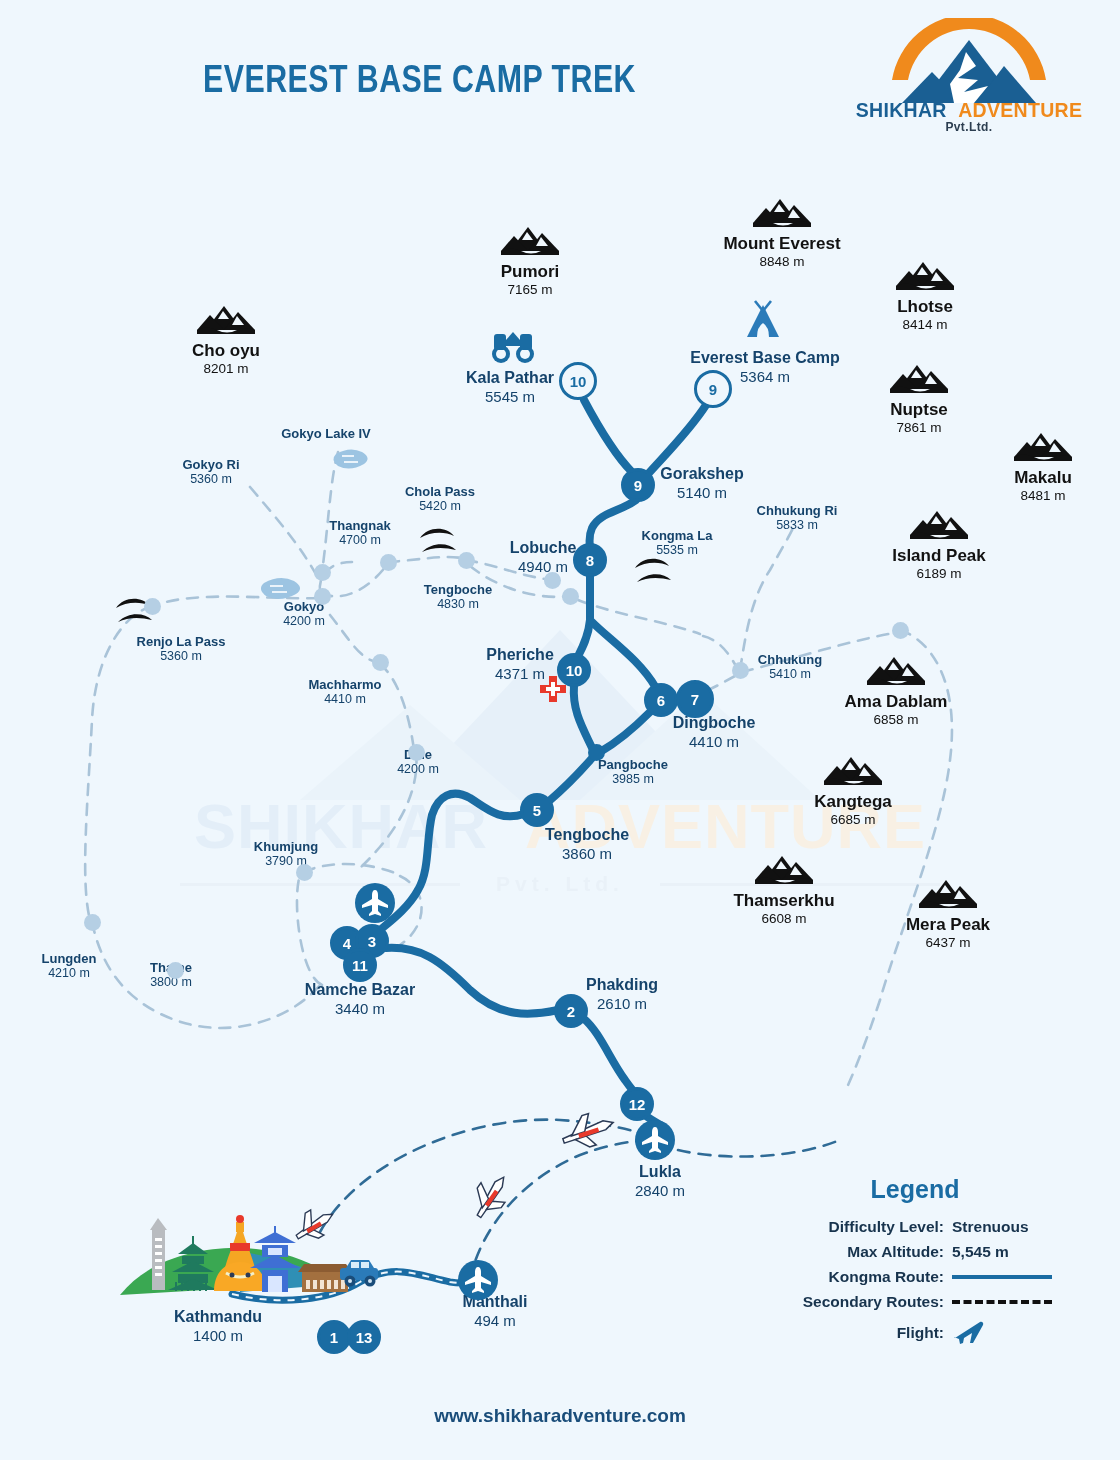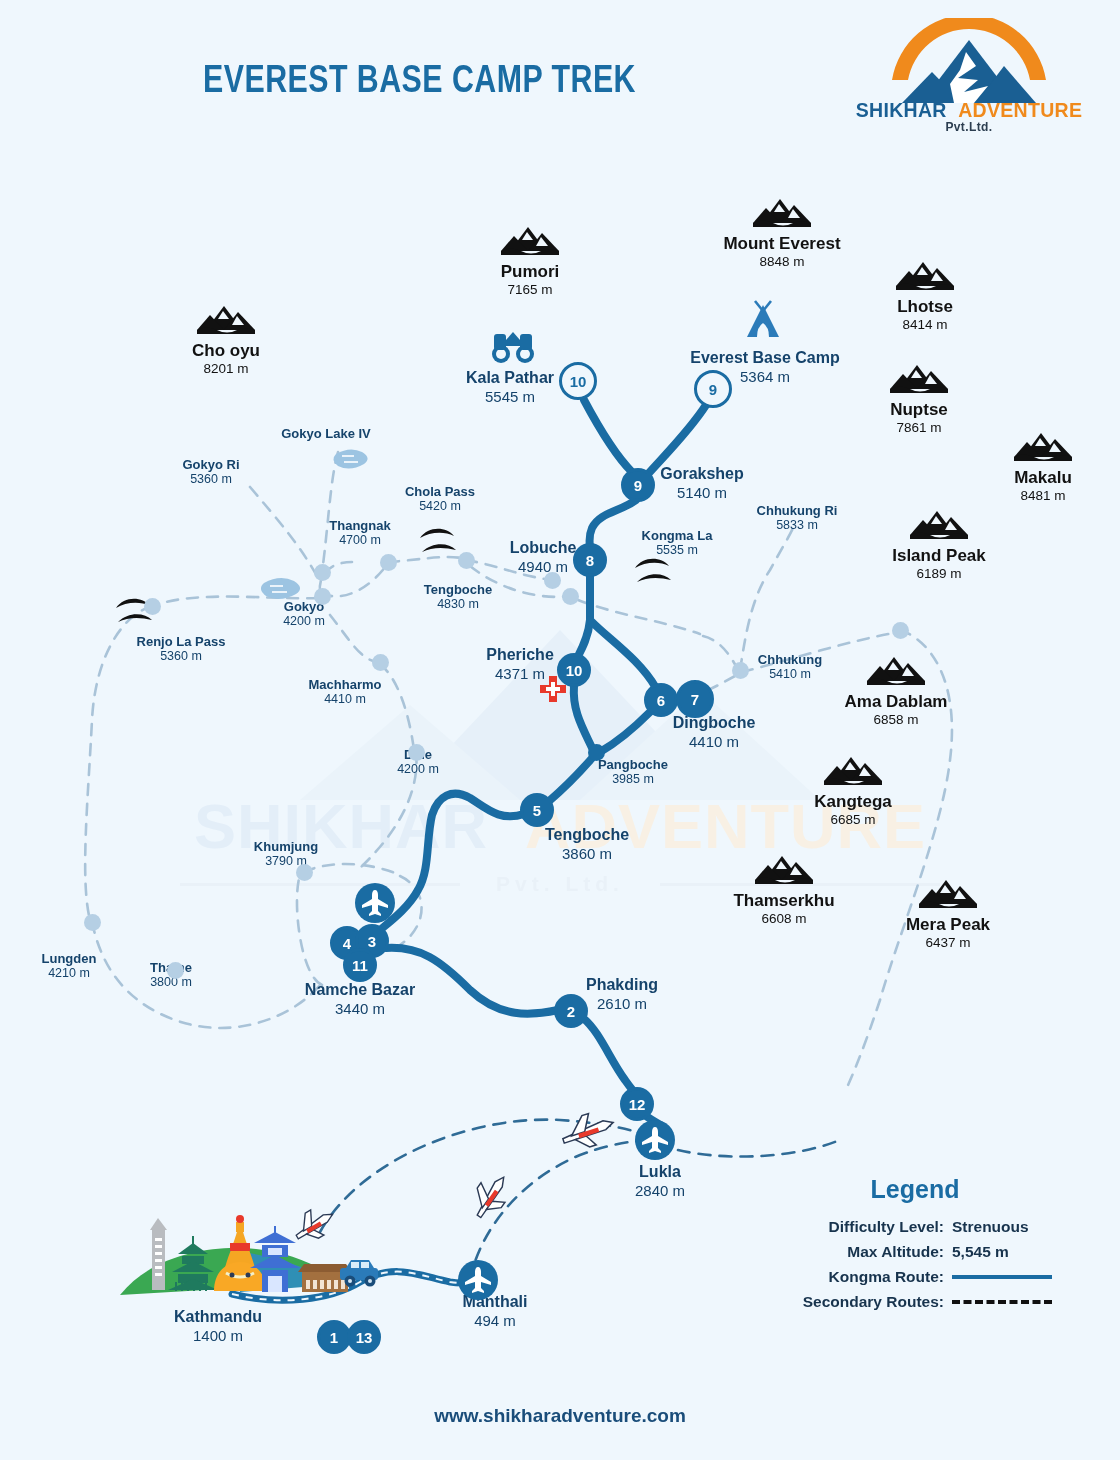--- a/index.html
+++ b/index.html
@@ -718,16 +718,24 @@
         <span class="swatch">
           <span class="line-solid"></span>
         </span>
       </div>
       <div class="row">
         <span class="lbl">Secondary Routes:</span>
         <span class="swatch">
           <span class="line-dash"></span>
         </span>
       </div>
+      <div class="row">
+        <span class="lbl">Flight:</span>
+        <span class="swatch">
+          <svg width="32" height="30" viewBox="0 0 32 30">
+            <path d="M3 20 L28 4 c2 -1 4 1 3 3 L21 25 l-3 0 l2 -10 l-8 5 l-1 5 l-3 1 l-1 -5 l-5 -2 Z" fill="#1a6ca3"></path>
+          </svg>
+        </span>
+      </div>
     </div>
 </div>
 
 <div id="footer">www.shikharadventure.com</div>
 
 </body></html>

